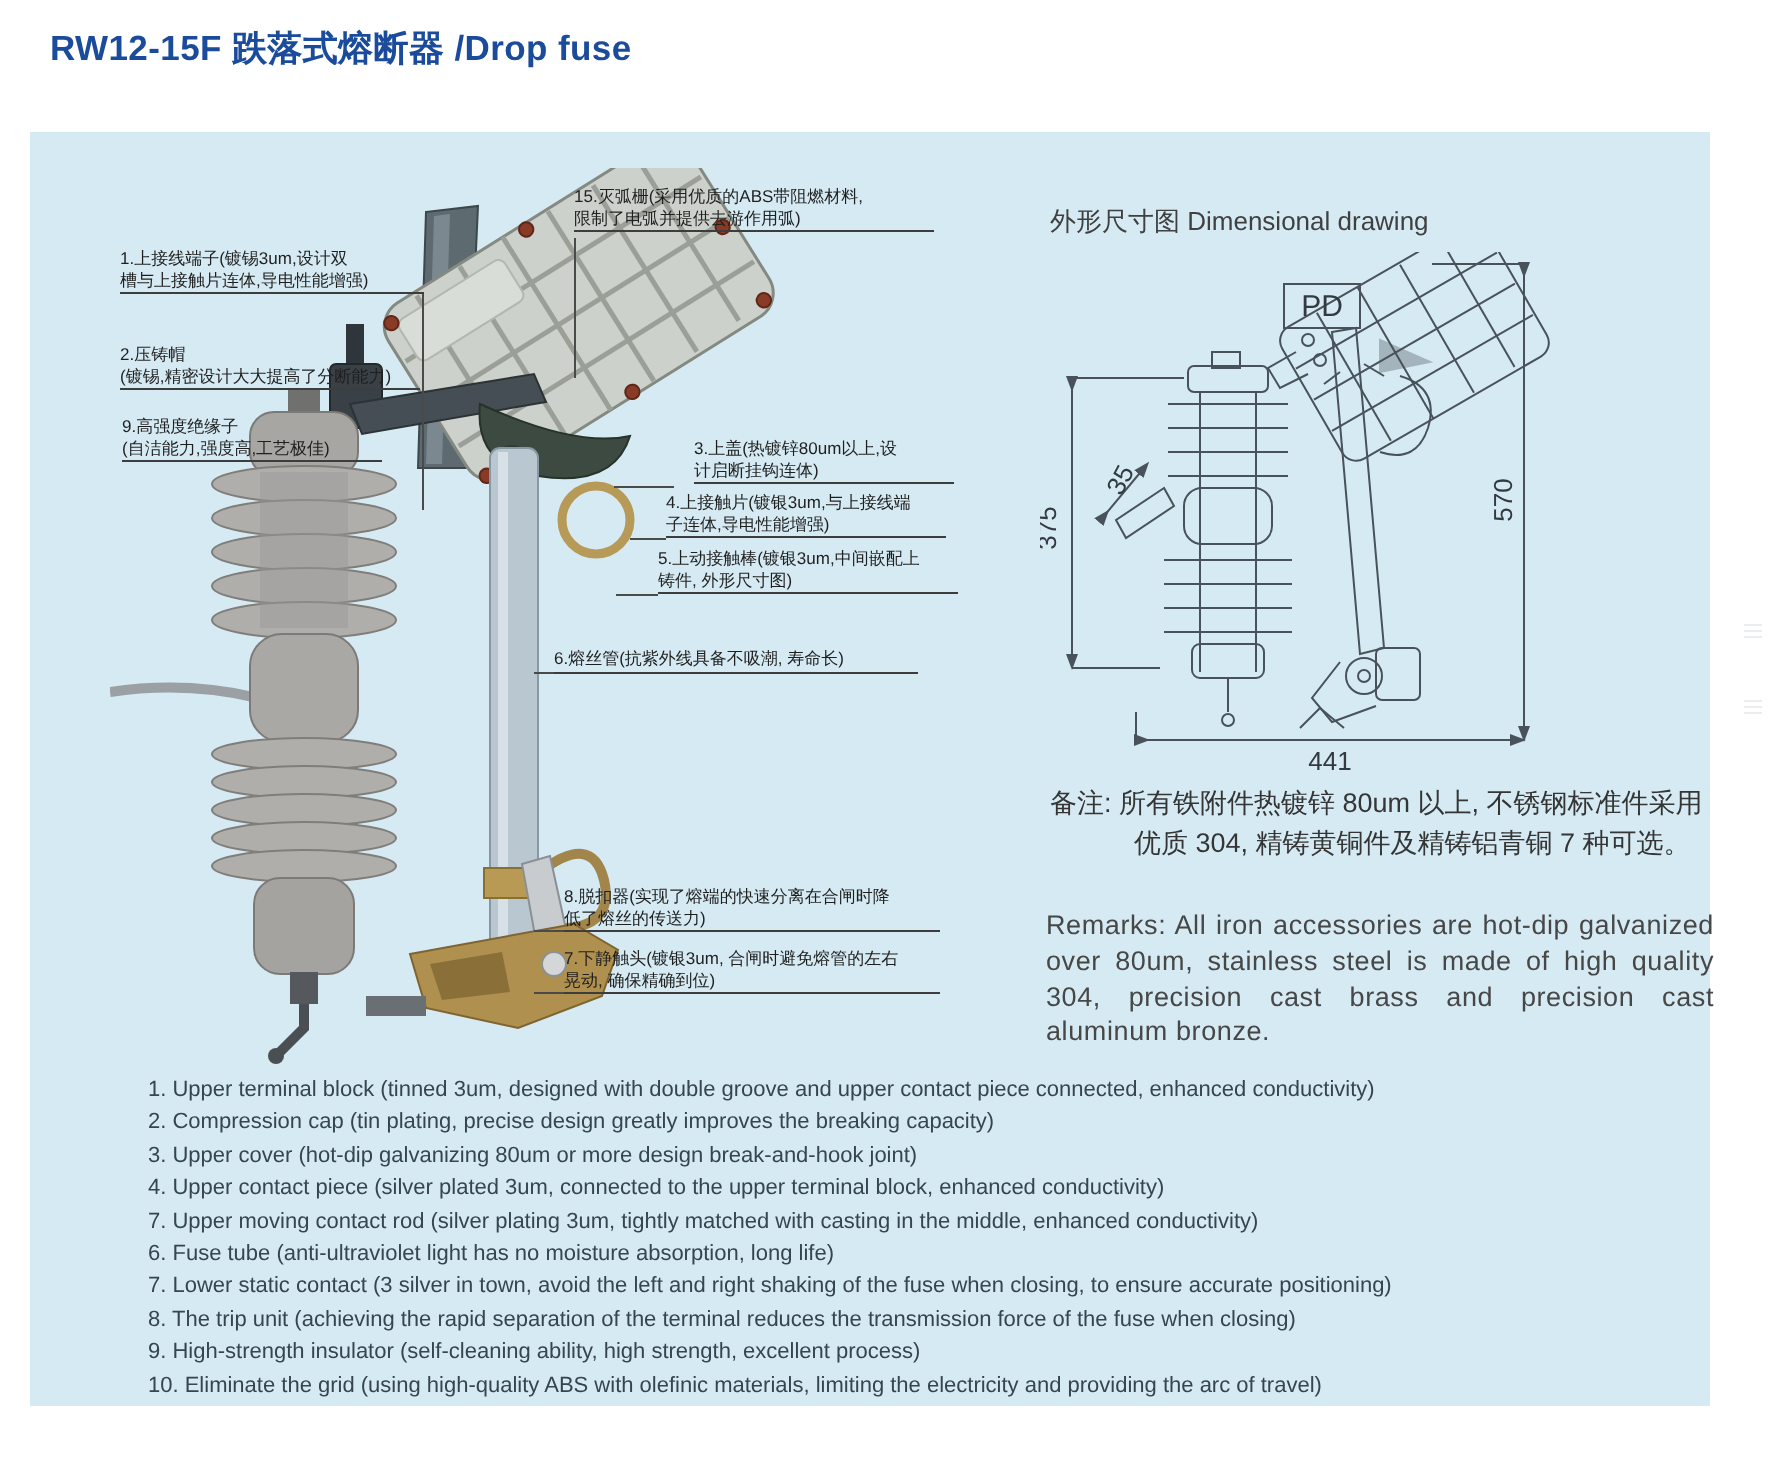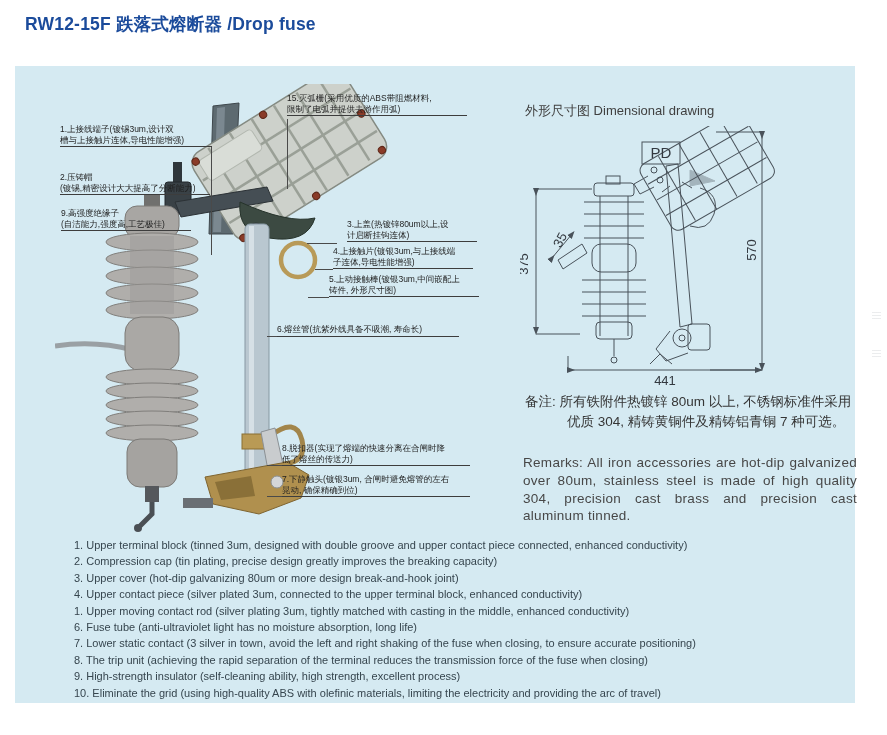--- a/index.html
+++ b/index.html
@@ -245,28 +245,28 @@
         <text transform="rotate(-62 44 116)" x="44" y="116" text-anchor="middle">35</text>
         <text transform="rotate(-90 236 124)" x="236" y="124" text-anchor="middle">570</text>
         <text x="145" y="259" text-anchor="middle">441</text>
       </g>
     </svg>
 
     <div class="remark-cn">
       <span>备注: 所有铁附件热镀锌 80um 以上, 不锈钢标准件采用</span>
       <span class="l2">优质 304, 精铸黄铜件及精铸铝青铜 7 种可选。</span>
     </div>
-    <div class="remark-en">Remarks: All iron accessories are hot-dip galvanized over 80um, stainless steel is made of high quality 304, precision cast brass and precision cast aluminum tinned.</div>
+    <div class="remark-en">Remarks: All iron accessories are hot-dip galvanized over 80um, stainless steel is made of high quality 304, precision cast brass and precision cast aluminum bronze.</div>
 
     <div class="features">
       <div class="feat">1. Upper terminal block (tinned 3um, designed with double groove and upper contact piece connected, enhanced conductivity)</div>
       <div class="feat">2. Compression cap (tin plating, precise design greatly improves the breaking capacity)</div>
       <div class="feat">3. Upper cover (hot-dip galvanizing 80um or more design break-and-hook joint)</div>
       <div class="feat">4. Upper contact piece (silver plated 3um, connected to the upper terminal block, enhanced conductivity)</div>
-      <div class="feat">1. Upper moving contact rod (silver plating 3um, tightly matched with casting in the middle, enhanced conductivity)</div>
+      <div class="feat">7. Upper moving contact rod (silver plating 3um, tightly matched with casting in the middle, enhanced conductivity)</div>
       <div class="feat">6. Fuse tube (anti-ultraviolet light has no moisture absorption, long life)</div>
       <div class="feat">7. Lower static contact (3 silver in town, avoid the left and right shaking of the fuse when closing, to ensure accurate positioning)</div>
       <div class="feat">8. The trip unit (achieving the rapid separation of the terminal reduces the transmission force of the fuse when closing)</div>
       <div class="feat">9. High-strength insulator (self-cleaning ability, high strength, excellent process)</div>
       <div class="feat">10. Eliminate the grid (using high-quality ABS with olefinic materials, limiting the electricity and providing the arc of travel)</div>
     </div>
 
   </div>
 
   <div class="edge-artifact" style="left:872px;top:312px;"></div>

